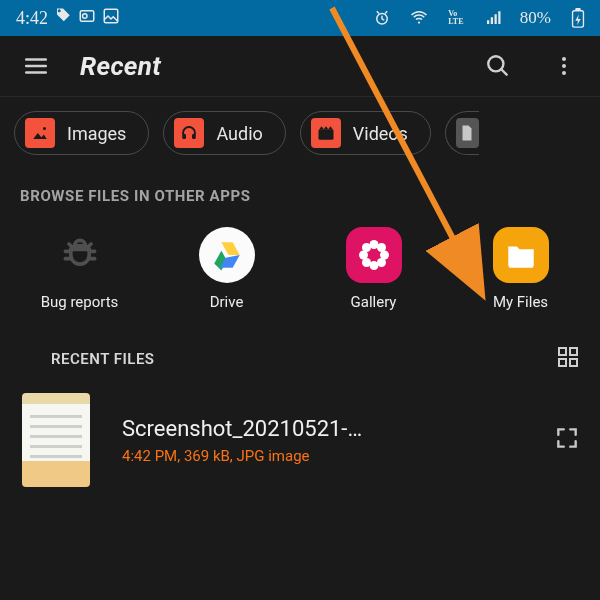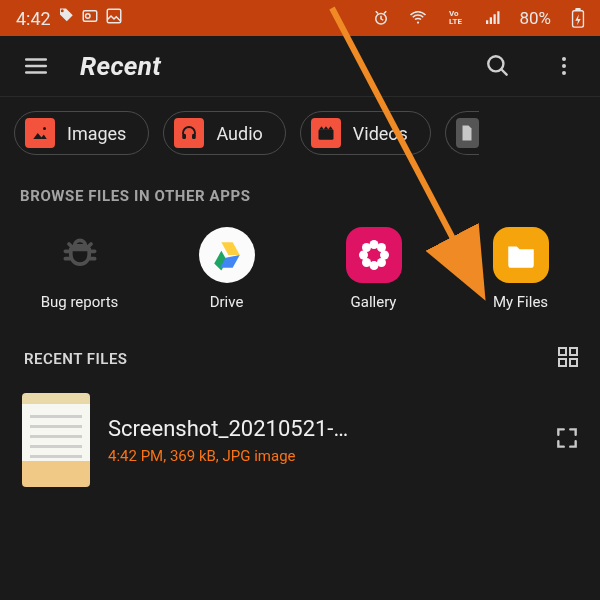--- a/index.html
+++ b/index.html
@@ -11,21 +11,22 @@
     overflow: hidden;
     position: relative;
   }
 
   
   .status-bar {
     display: flex; align-items: center; justify-content: space-between;
     height: 36px; padding: 0 12px 0 16px;
     font-size: 18px; font-weight: 400;
     color: #e8e8e8;
-    background: #c2410c;
+    background: #0369a1;
+    font-family: Liberation Serif, serif;
   }
   .status-left { display: flex; align-items: center; gap: 6px; }
   .status-right { display: flex; align-items: center; gap: 17px; }
   .status-right .ico { width: 20px; height: 20px; display:flex; align-items:center; justify-content:center; }
   .battery-text { font-size: 17px; }
 
   
   .app-bar {
     display: flex; align-items: center;
     height: 60px; padding: 0 14px;
@@ -91,26 +92,26 @@
   .bug-ico { background:none; color:#4f4f4f; }
   .drive-ico { background:#fbfbfb; border-radius:50%; }
   .gallery-ico { background:#df1364; border-radius:16px; }
   .files-ico { background:#f5a40b; border-radius:16px; }
 
   
   .recent-head {
     display:flex; align-items:center; justify-content:space-between;
     padding: 18px 20px 10px 24px;
   }
-  .recent-head .lbl { font-size:15px; font-weight:600; letter-spacing:.5px; color:#d8d8d8;}
+  .recent-head .lbl { font-size:15px; font-weight:600; letter-spacing:.5px; color:#d8d8d8;margin-left:27px;}
   .grid-toggle { color:#cfcfcf; }
 
   
   .file-row {
-    display:flex; align-items:center; gap:18px;
+    display:flex; align-items:center; gap:32px;
     padding: 10px 20px 0 22px;
   }
   .thumb {
     width: 68px; height: 94px;
     background: linear-gradient(#ead9a8 0%, #ead9a8 12%, #f7f7f2 12%, #f7f7f2 72%, #efc985 72%, #efc985 100%);
     border-radius: 4px;
     position: relative;
     overflow:hidden;
   }
   .thumb::before, .thumb::after {

